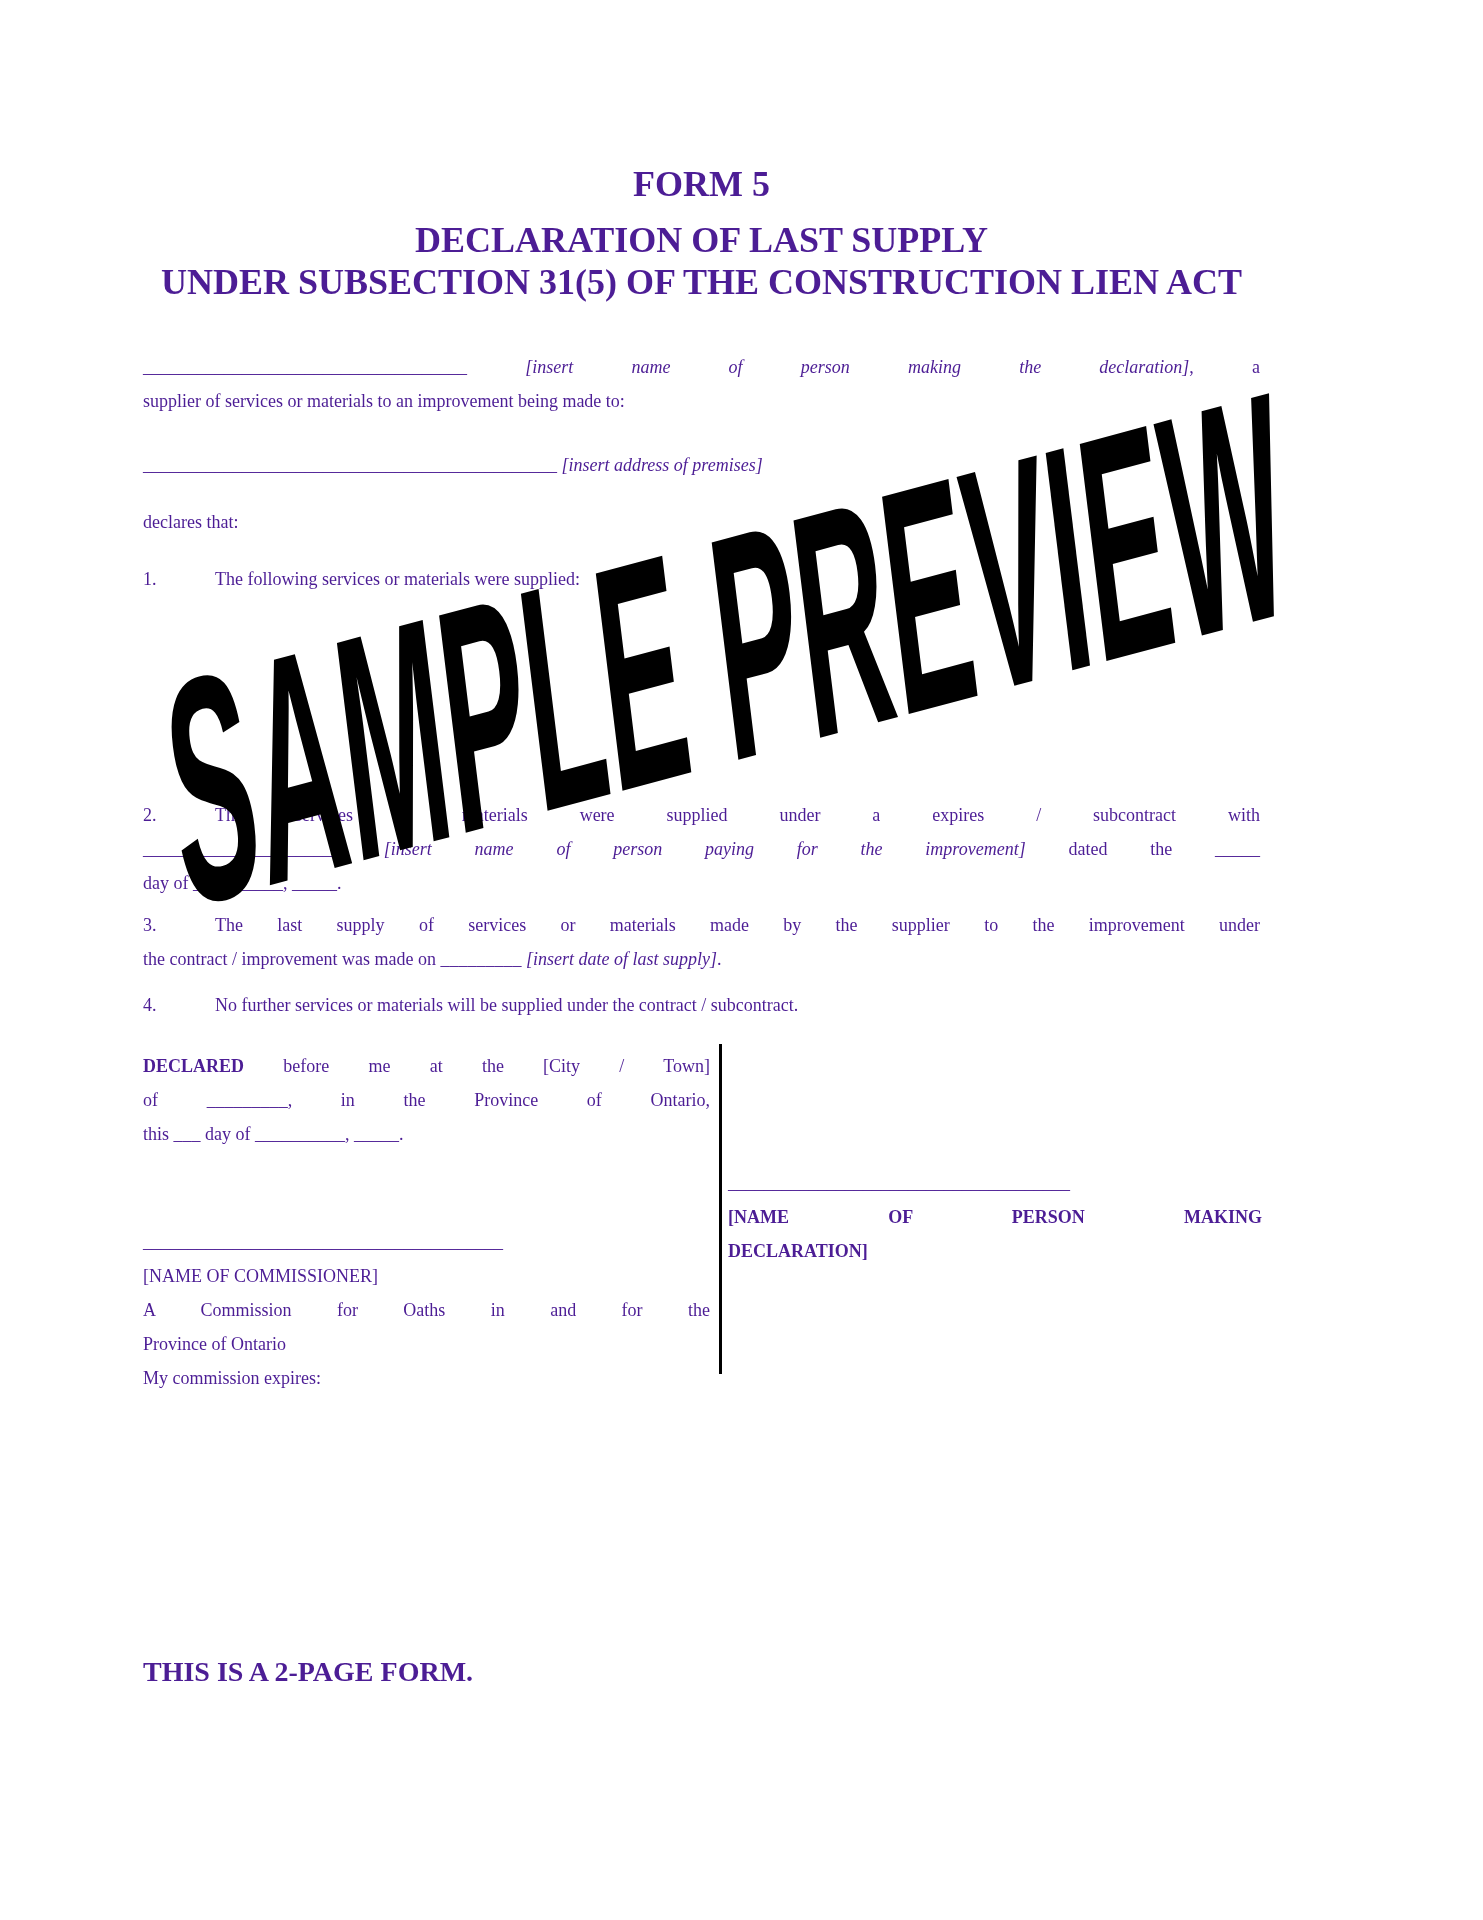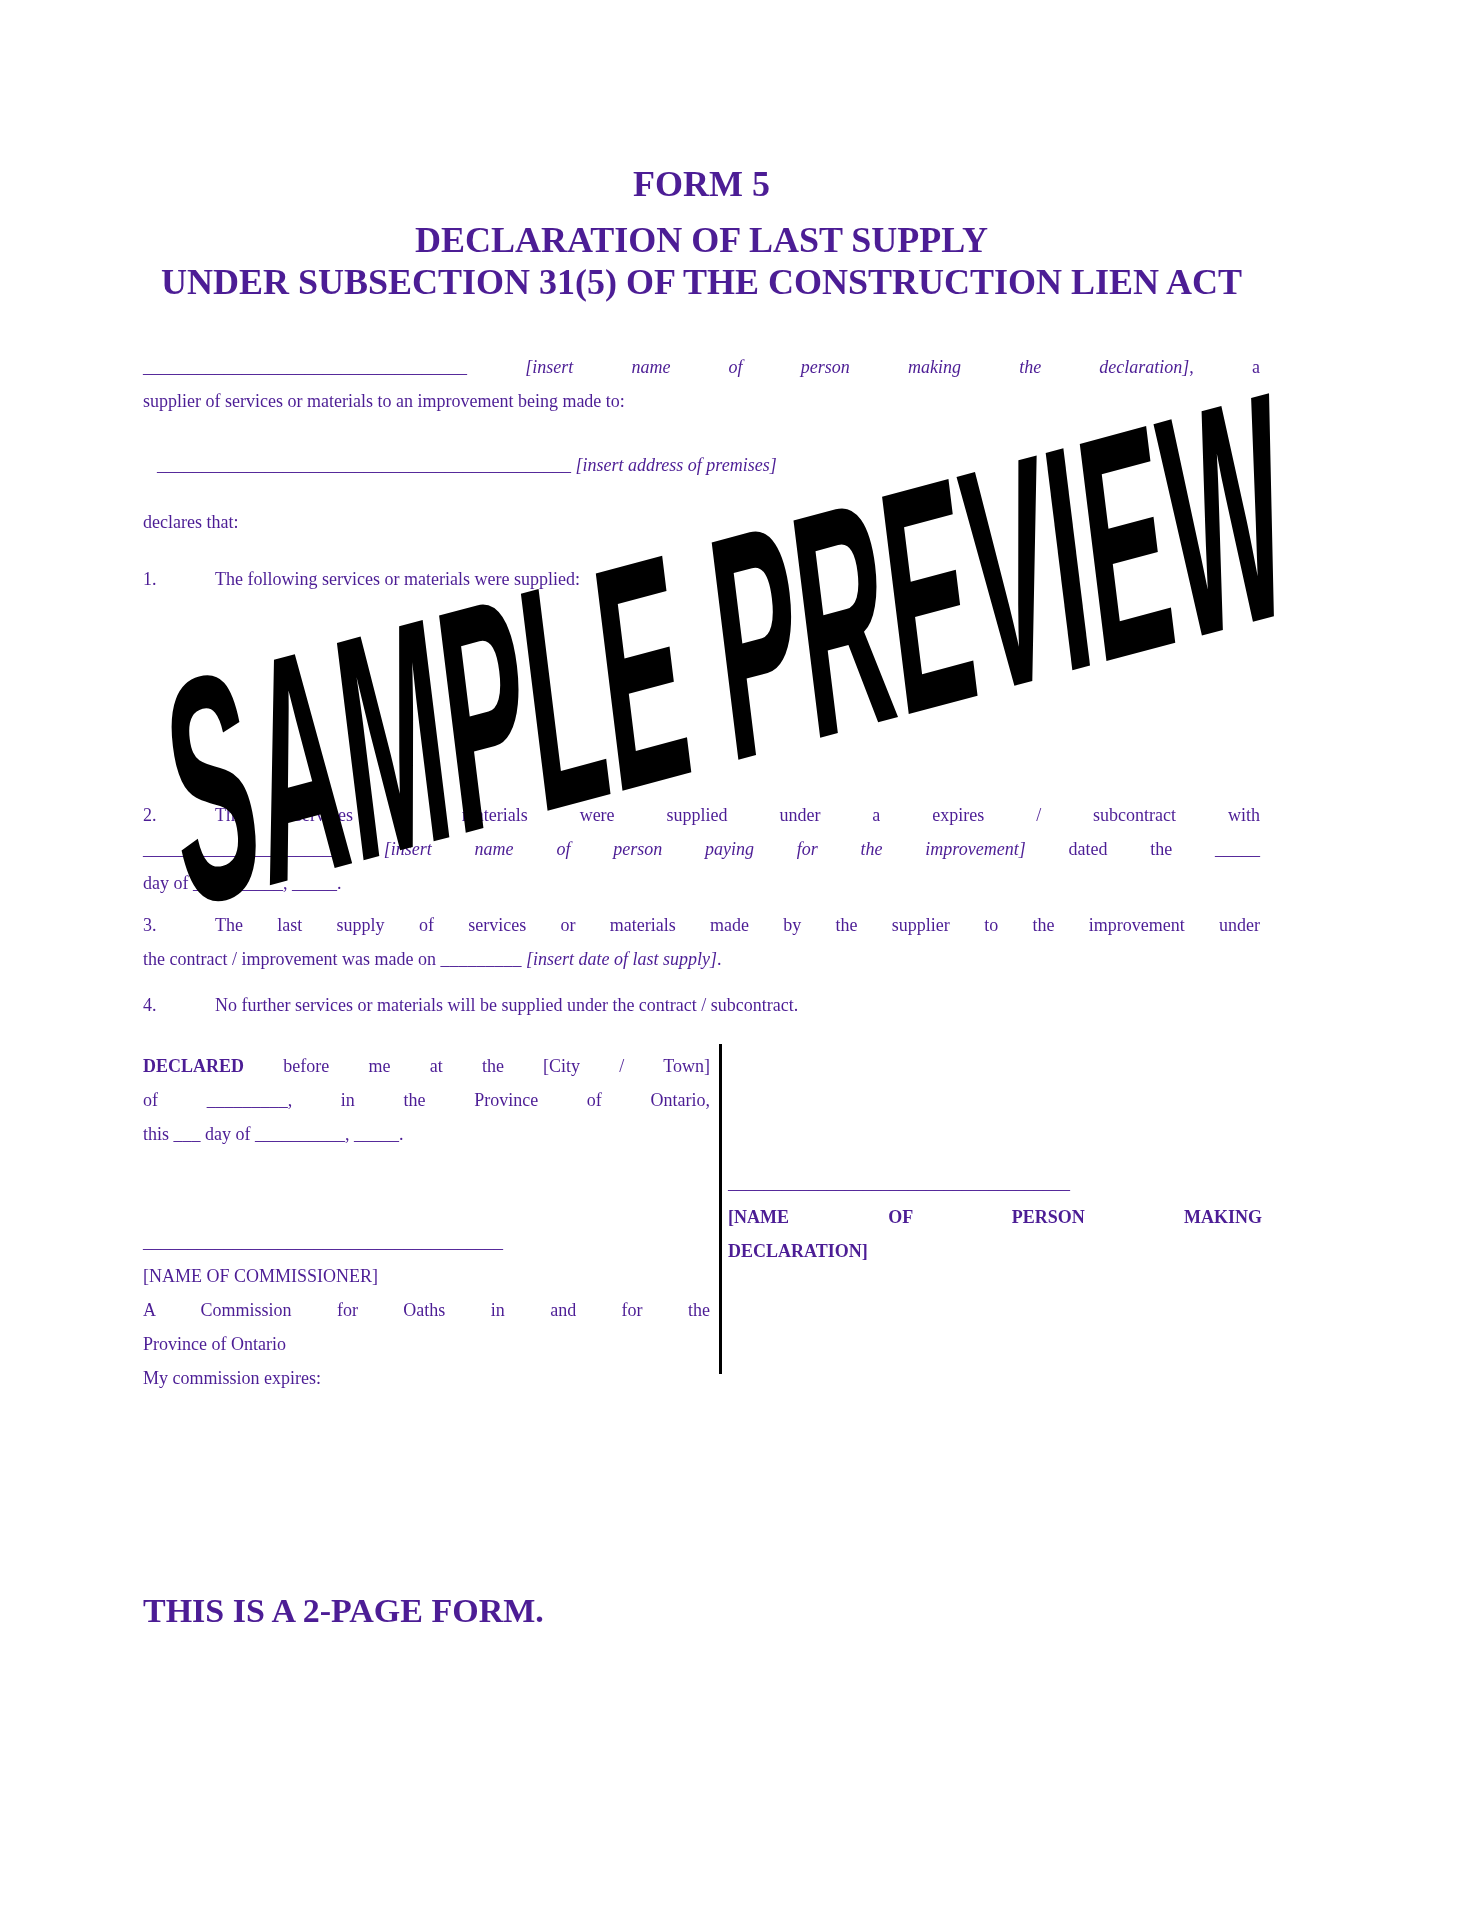--- a/index.html
+++ b/index.html
@@ -15,35 +15,35 @@
   .content{position:absolute;left:143px;width:1117px;}
   .titleblock{top:163px;text-align:center;font-weight:bold;font-size:36px;line-height:42px;}
   .titlegap{height:14px;}
   .body-text{font-size:18px;line-height:34px;}
   .jline{text-align:justify;text-align-last:justify;}
   .lline{text-align:left;}
   .num{display:inline-block;width:72px;}
   .it{font-style:italic;}
   .b{font-weight:bold;}
   .intro{top:350px;}
-  .addr{top:448px;margin-left:14px;}
+  .addr{top:448px;}
   .declares{top:505px;}
   .item1{top:562px;}
   .item2{top:798px;}
   .item3{top:908px;}
   .item4{top:988px;}
   .sigrow{top:1044px;height:345px;}
   .sig-left{position:absolute;left:0;top:0;width:567px;}
   .sig-divider{position:absolute;left:576px;top:0;width:3px;height:330px;background:#000;}
   .sig-right{position:absolute;left:585px;top:0;width:534px;}
   .decl-para{position:absolute;left:0;top:5px;width:567px;}
   .comm-block{position:absolute;left:0;top:181px;width:567px;}
   .right-sig{position:absolute;left:0;top:122px;width:534px;}
   .right-name{position:absolute;left:0;top:156px;width:534px;font-weight:bold;}
-  .footer{top:1592px;font-size:34px;font-weight:bold;}
+  .footer{top:1656px;font-size:28px;font-weight:bold;}
   .watermark-svg{position:absolute;left:0;top:0;z-index:10;pointer-events:none;}
   .wm-text{font-family:"Liberation Sans", sans-serif;font-weight:bold;}
 </style>
 </head>
 <body>
 
 <div class="page">
 
   <div class="content titleblock">
     <div>FORM 5</div>

